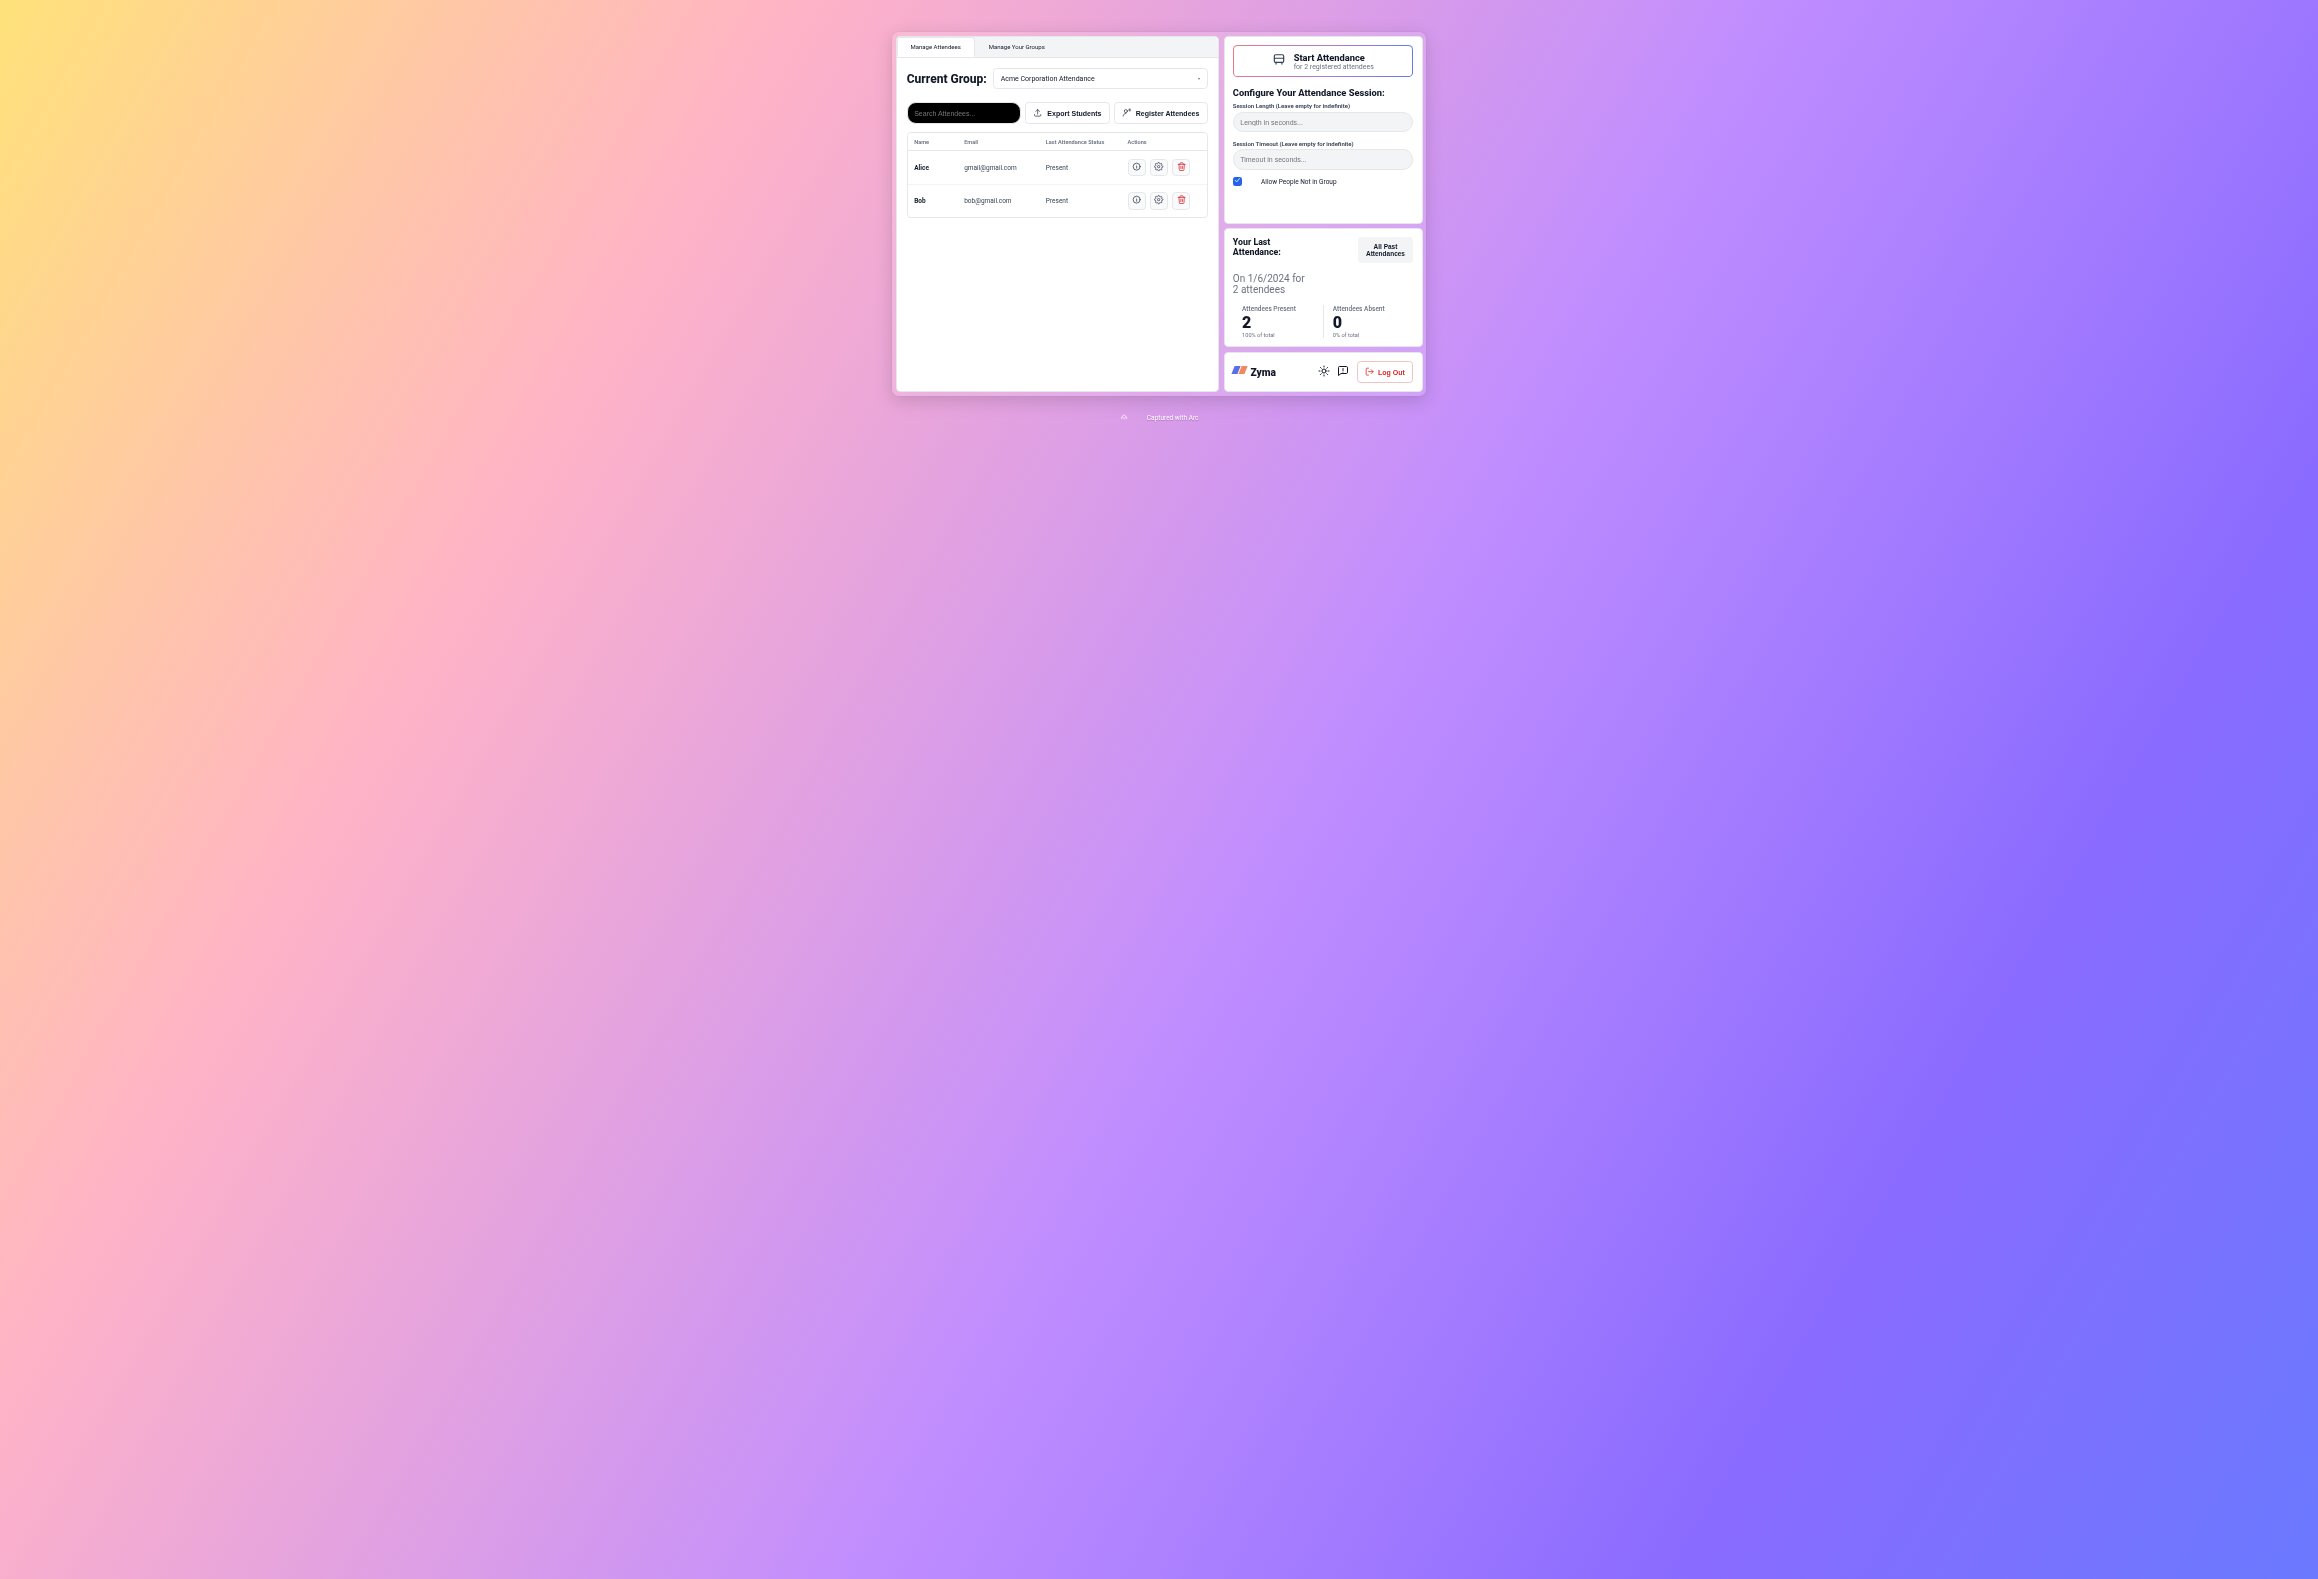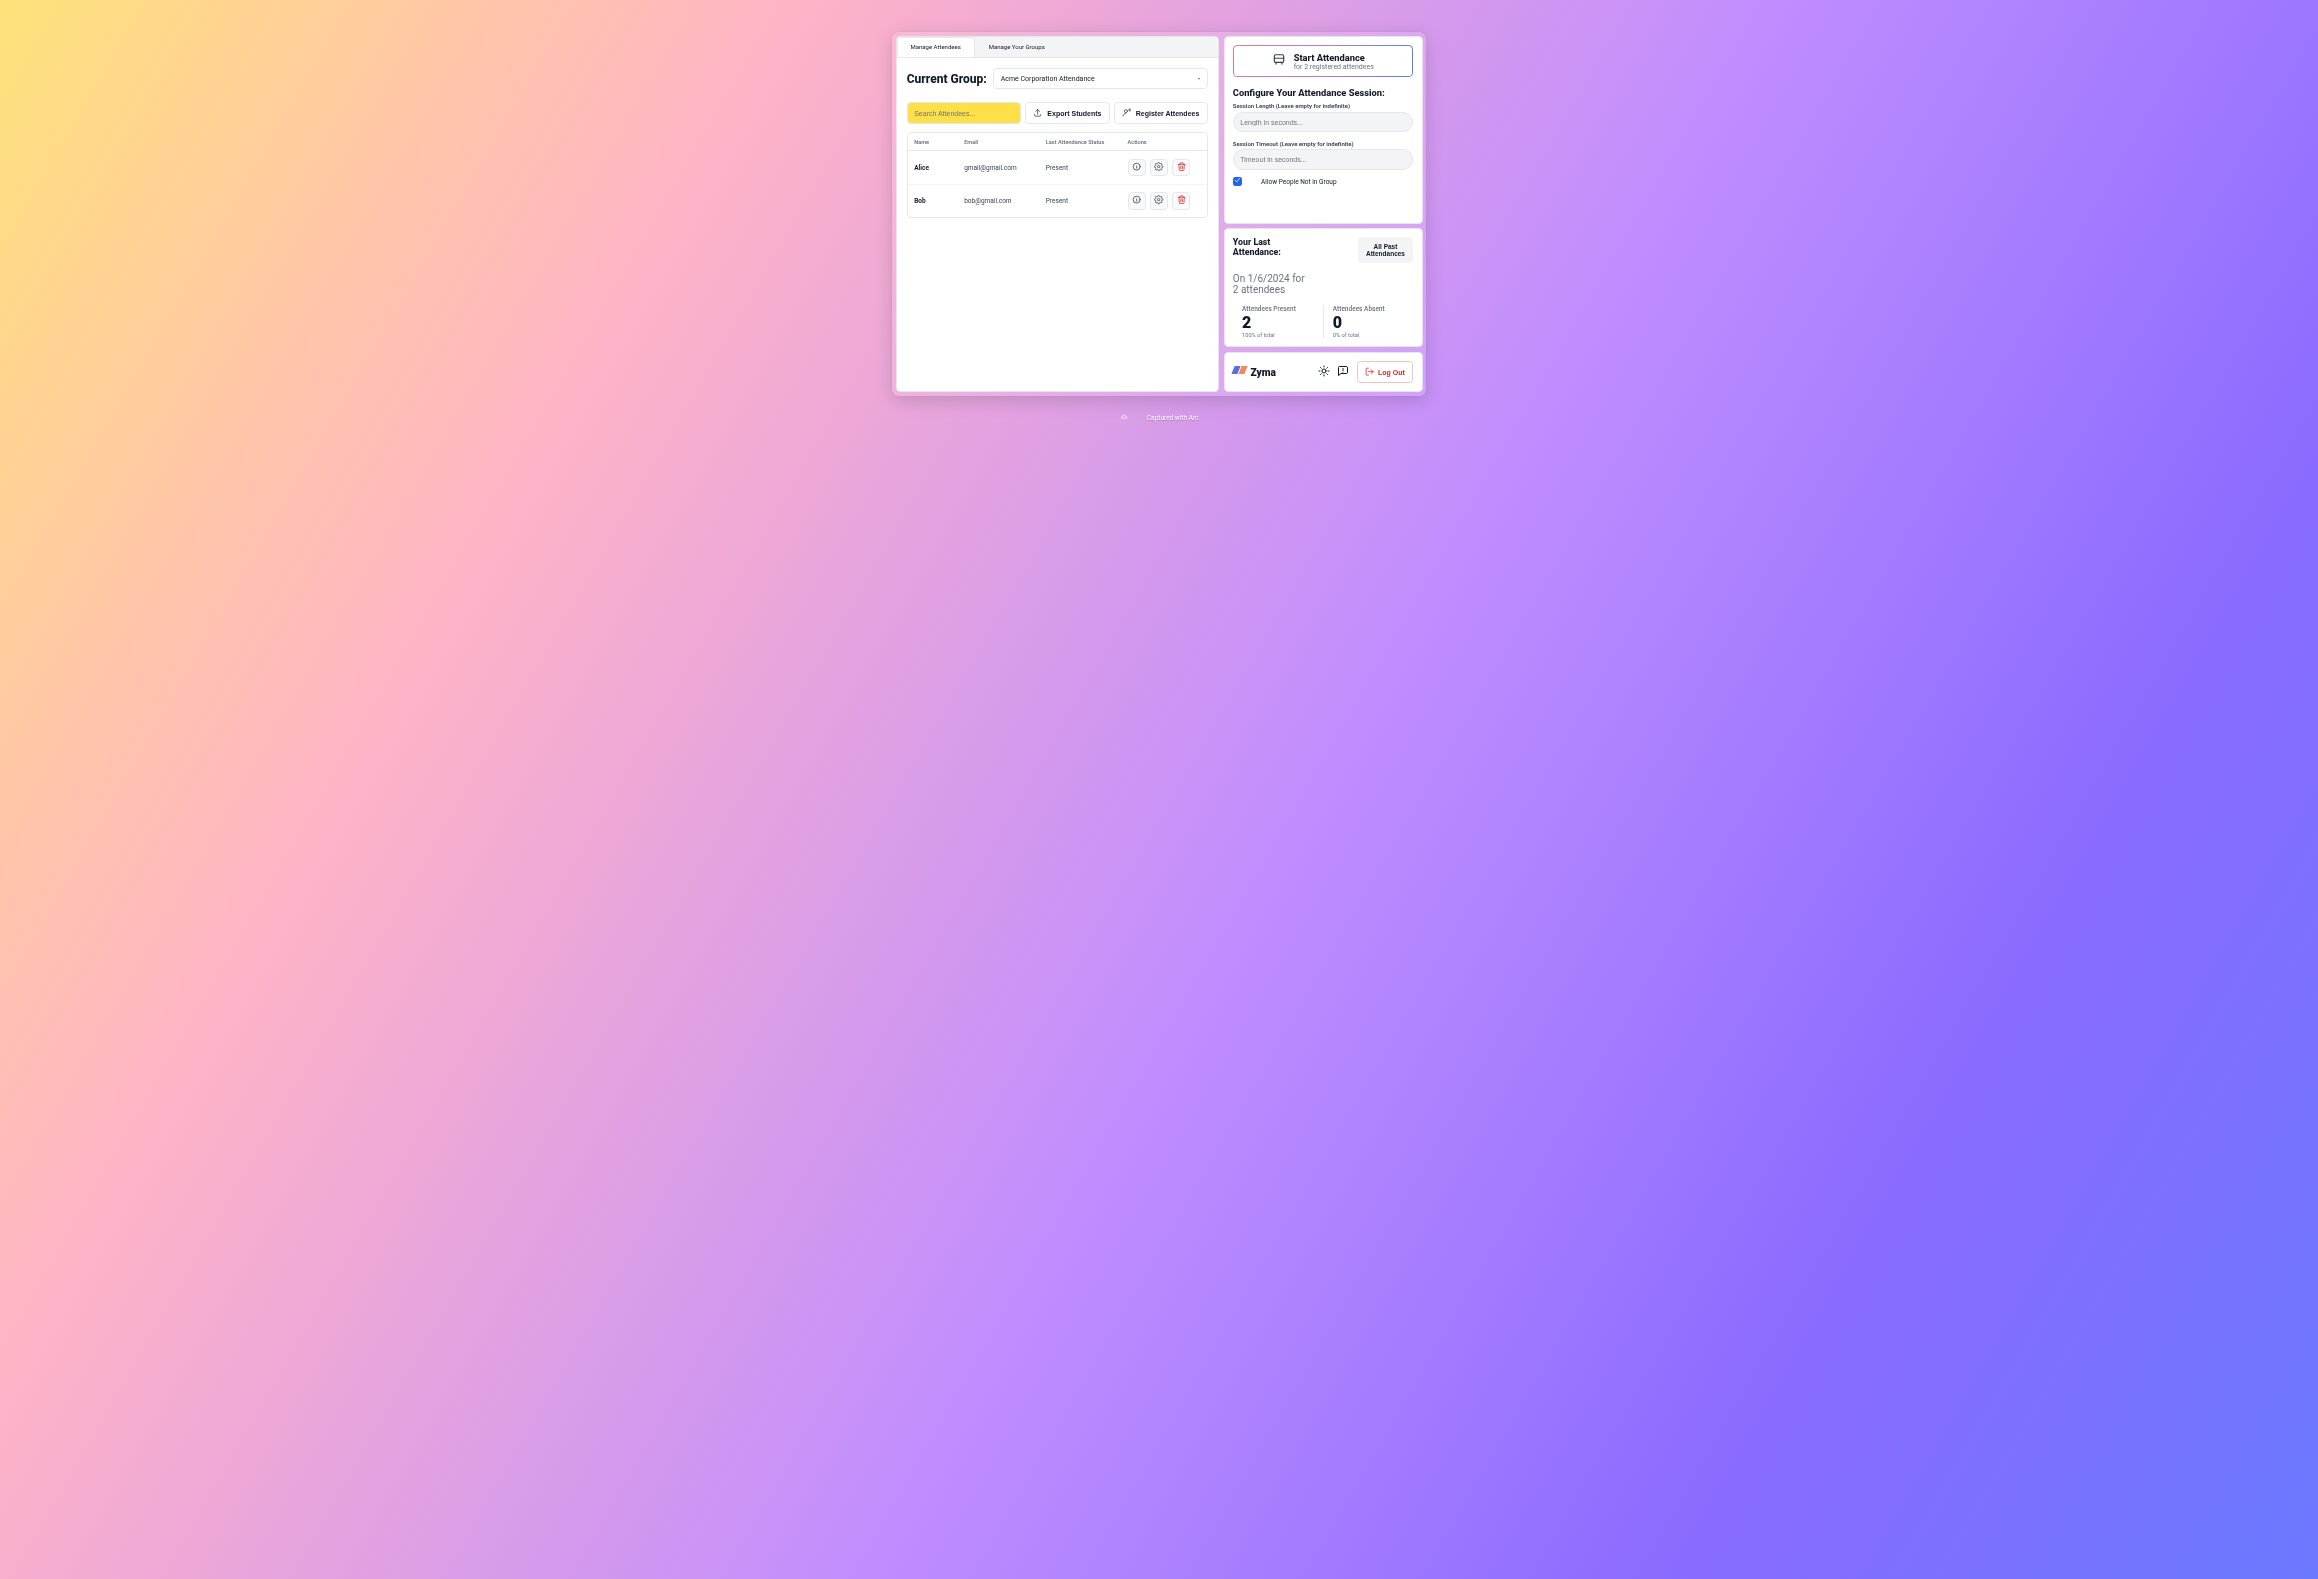--- a/index.html
+++ b/index.html
@@ -89,23 +89,23 @@
     border-radius: 3.7px;
     padding: 5.6px 6.5px;
     font-size: 7px;
     color: #111827;
     cursor: pointer;
   }
   .caret { width: 0; height: 0; border-left: 1.9px solid transparent; border-right: 1.9px solid transparent; border-top: 2.3px solid #6b7280; }
   .toolbar { display: flex; gap: 3.7px; margin-bottom: 8.3px; }
   .search {
     flex: 1;
-    background: #fde047;
-    border: 0.5px solid #e5e7eb;
-    border-radius: 4px;
+    background: #000000;
+    border: 0.5px solid #e5e7eb;
+    border-radius: 9px;
     padding: 5.6px 6.5px;
     font-size: 7px;
     color: #6b7280;
   }
   .btn {
     display: inline-flex;
     align-items: center;
     gap: 4.6px;
     background: #fff;
     border: 0.5px solid #e5e7eb;

